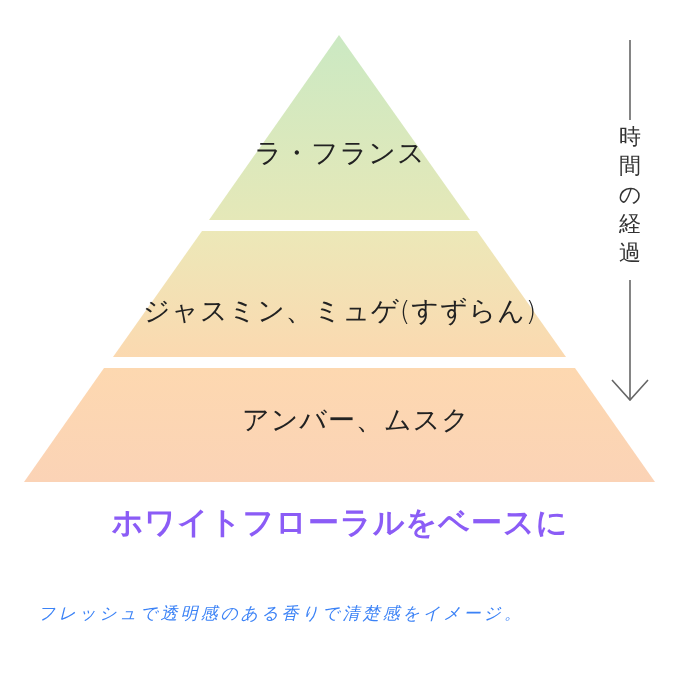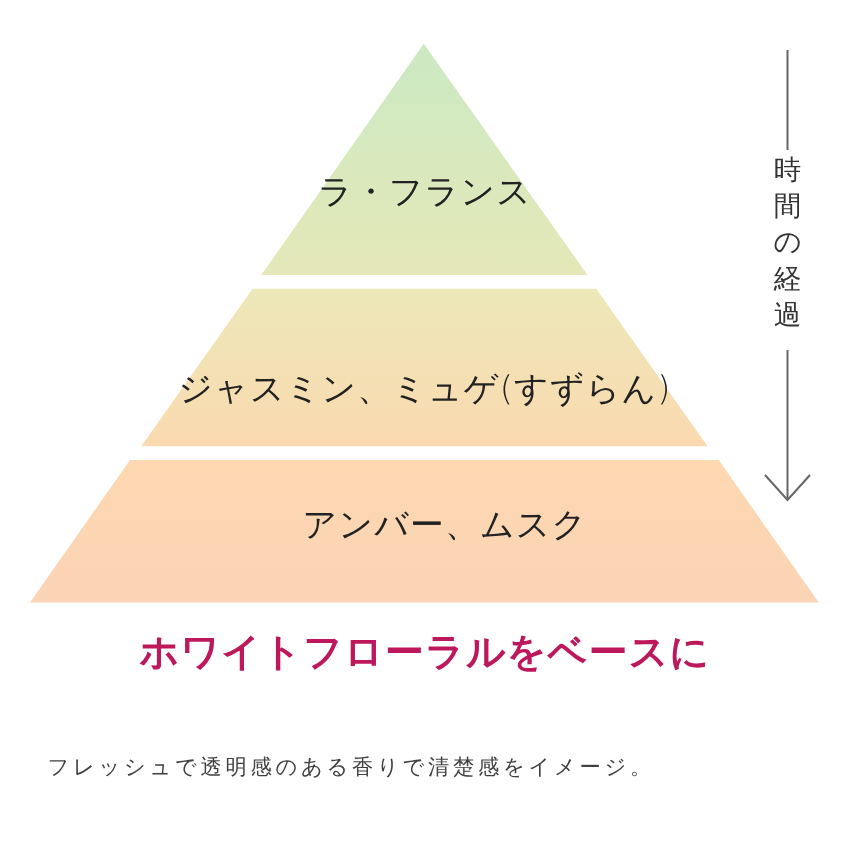--- a/index.html
+++ b/index.html
@@ -1,22 +1,22 @@
 <!DOCTYPE html>
 <html><head>
   <meta charset="utf-8">
   <style>
     html, body { margin:0; padding:0; background:#ffffff; }
     body { width:680px; height:680px; position:relative; overflow:hidden; font-family:"DejaVu Sans","Liberation Sans",sans-serif; }
     #pyramid { position:absolute; left:0; top:0; width:680px; height:490px; }
     .tier-label { position:absolute; left:0; width:680px; text-align:center; color:#222; font-size:27px; letter-spacing:1px; font-weight:300; }
     #timeline { position:absolute; left:600px; top:38px; width:60px; height:370px; }
     .time-text { position:absolute; left:614px; width:32px; top:122px; font-size:22px; line-height:29px; color:#333; text-align:center; }
-    .headline { position:absolute; left:0; width:680px; text-align:center; color:#be185d; font-size:31px; font-weight:bold; line-height:44px; top:500px; letter-spacing:1px; }
-    .subline { position:absolute; left:0; width:562px; text-align:center; color:#404040; font-size:17px; top:602px; letter-spacing:3px; }
+    .headline { position:absolute; left:0; width:680px; text-align:center; color:#8b5cf6; font-size:31px; font-weight:bold; line-height:44px; top:500px; letter-spacing:1px; }
+    .subline { position:absolute; left:0; width:562px; text-align:center; color:#3b82f6; font-size:17px; top:602px; letter-spacing:3px;font-style:italic; }
   </style>
 </head>
 <body>
 
 <svg id="pyramid" viewBox="0 0 680 490" xmlns="http://www.w3.org/2000/svg">
   <defs>
     <linearGradient id="g1" x1="0" y1="0" x2="0" y2="1">
       <stop offset="0" stop-color="#cbe9c3"></stop>
       <stop offset="1" stop-color="#e5e8b8"></stop>
     </linearGradient>

